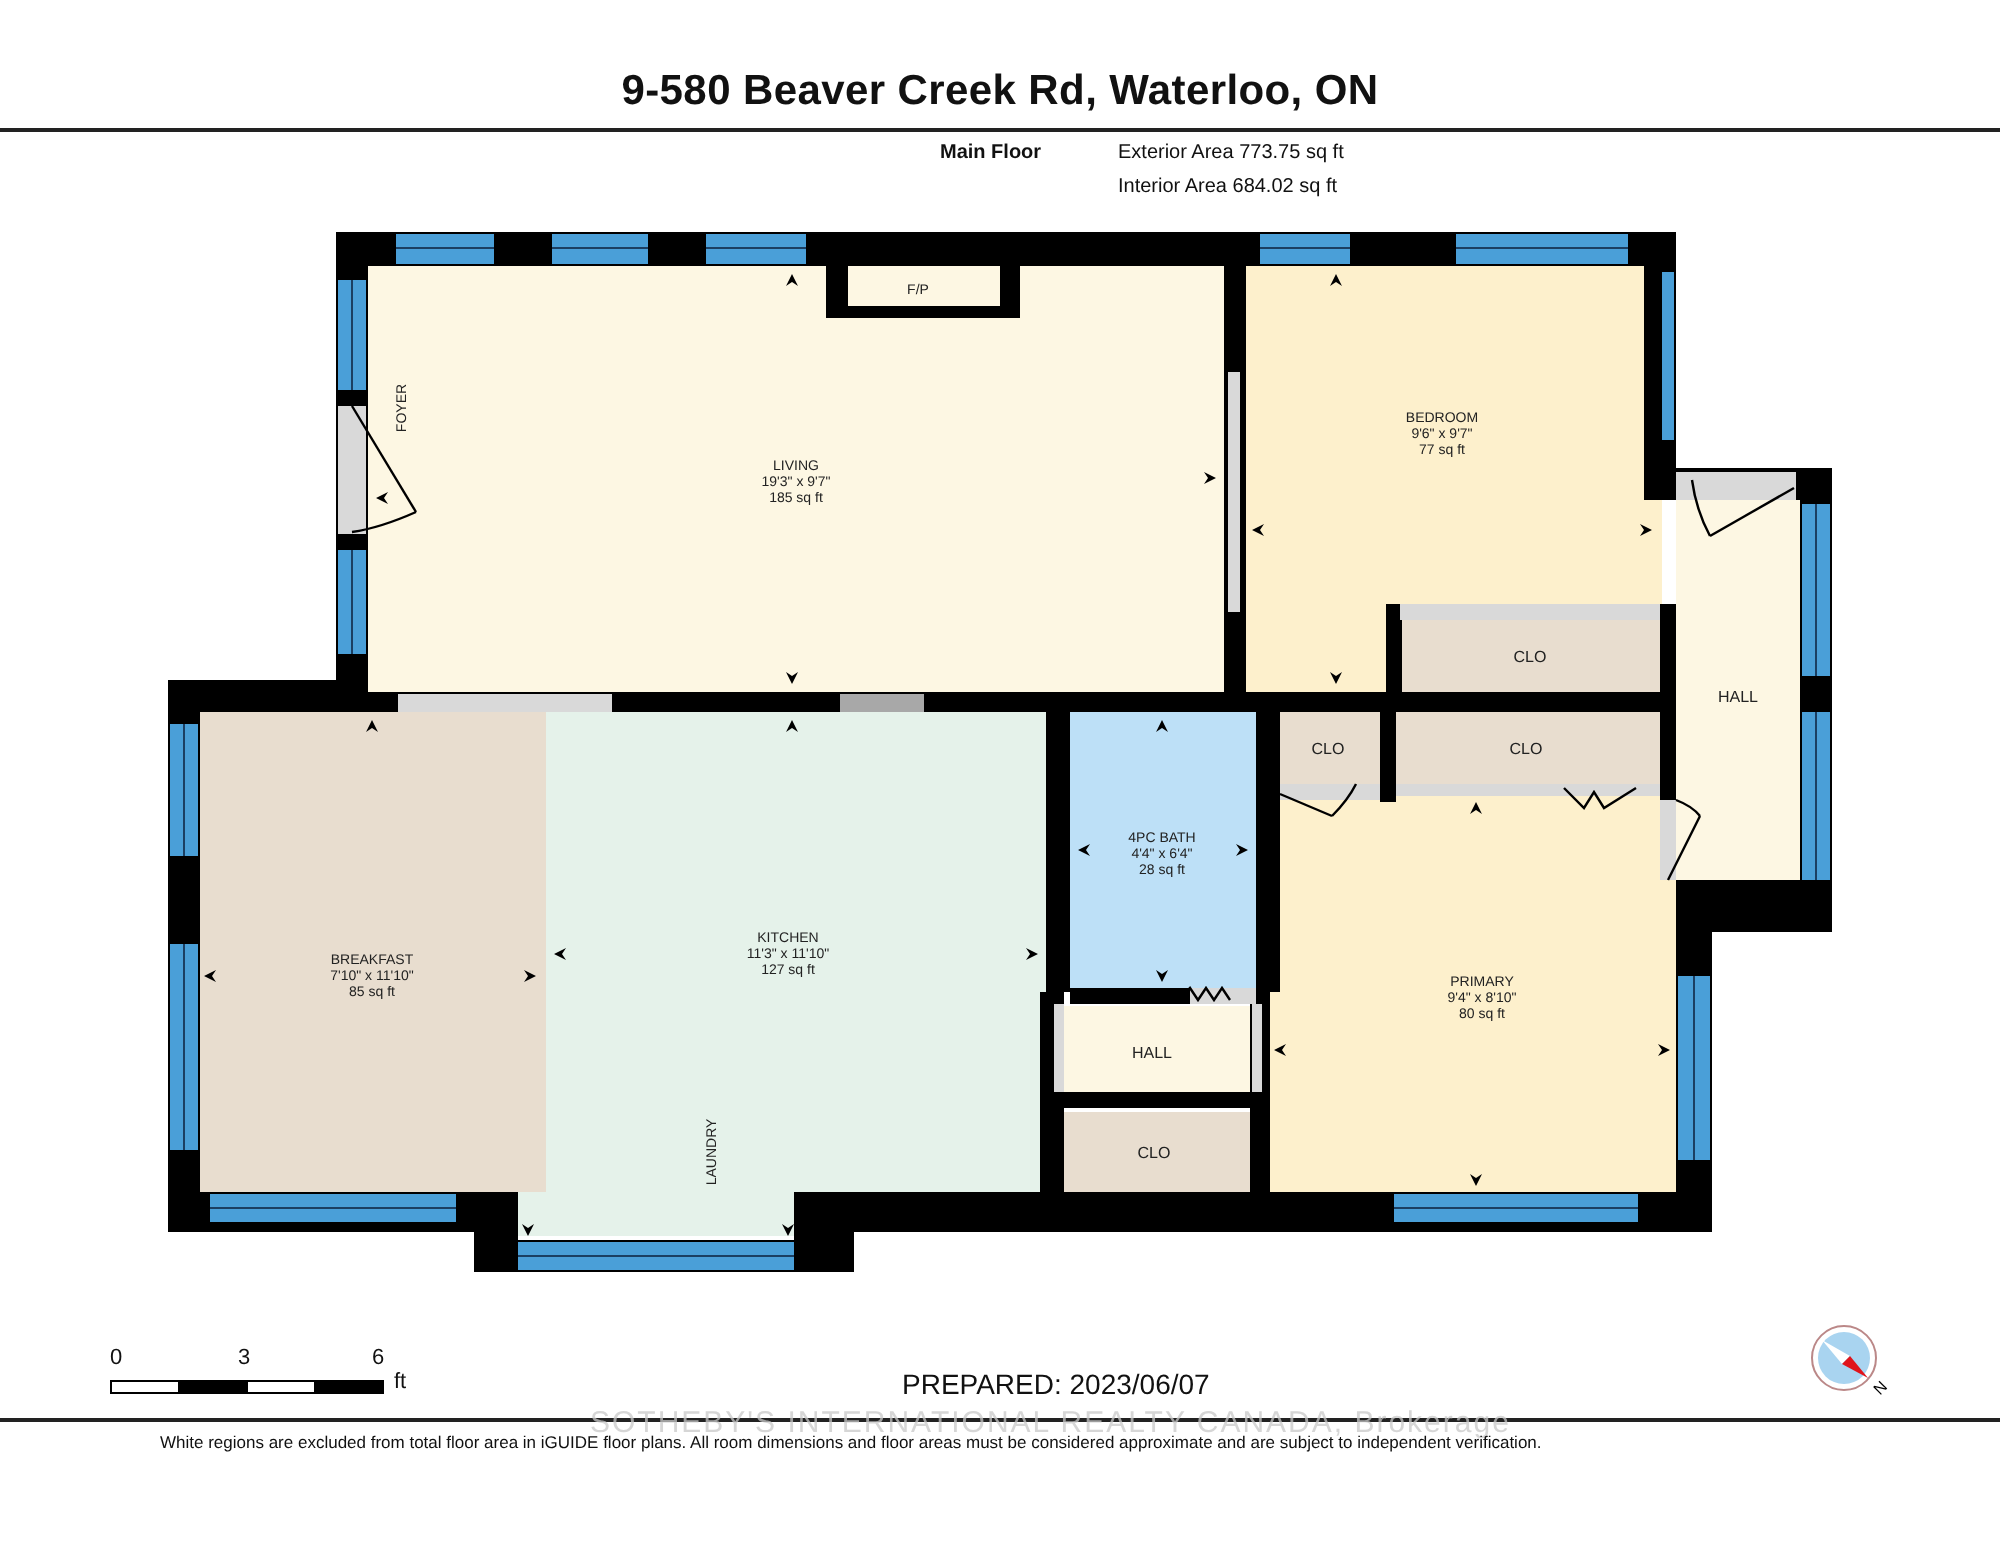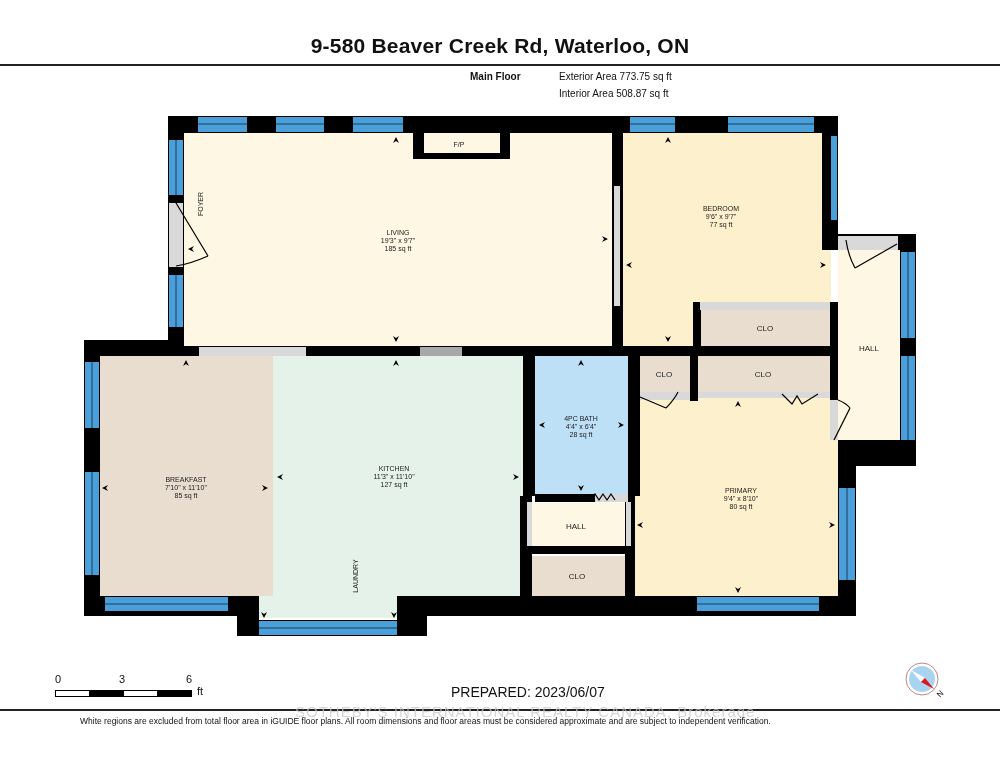--- a/index.html
+++ b/index.html
@@ -19,21 +19,21 @@
   .watermark{position:absolute;left:295px;top:703px;font-size:15px;color:rgba(200,200,200,0.75);letter-spacing:1px;}
   .compass{position:absolute;left:905px;top:662px;}
 </style>
 </head>
 <body>
 
 <div class="title">9-580 Beaver Creek Rd, Waterloo, ON</div>
 <div class="rule" style="top:64px;"></div>
 <div class="floor-label">Main Floor</div>
 <div class="area-line" style="top:71px;">Exterior Area 773.75 sq ft</div>
-<div class="area-line" style="top:88px;">Interior Area 508.87 sq ft</div>
+<div class="area-line" style="top:88px;">Interior Area 684.02 sq ft</div>
 
 <svg class="plan" width="1000" height="773">
 
   <rect x="184" y="132" width="428" height="214" fill="#fdf7e3"></rect>
   <rect x="623" y="132" width="208" height="214" fill="#fdf0cc"></rect>
   <rect x="838" y="250" width="66" height="190" fill="#fdf7e3"></rect>
   <rect x="98" y="356" width="175" height="240" fill="#e8ddcf"></rect>
   <rect x="273" y="356" width="250" height="240" fill="#e5f2ea"></rect>
   <rect x="253" y="596" width="155" height="22" fill="#e5f2ea"></rect>
   <rect x="535" y="356" width="93" height="138" fill="#bde0f7"></rect>

